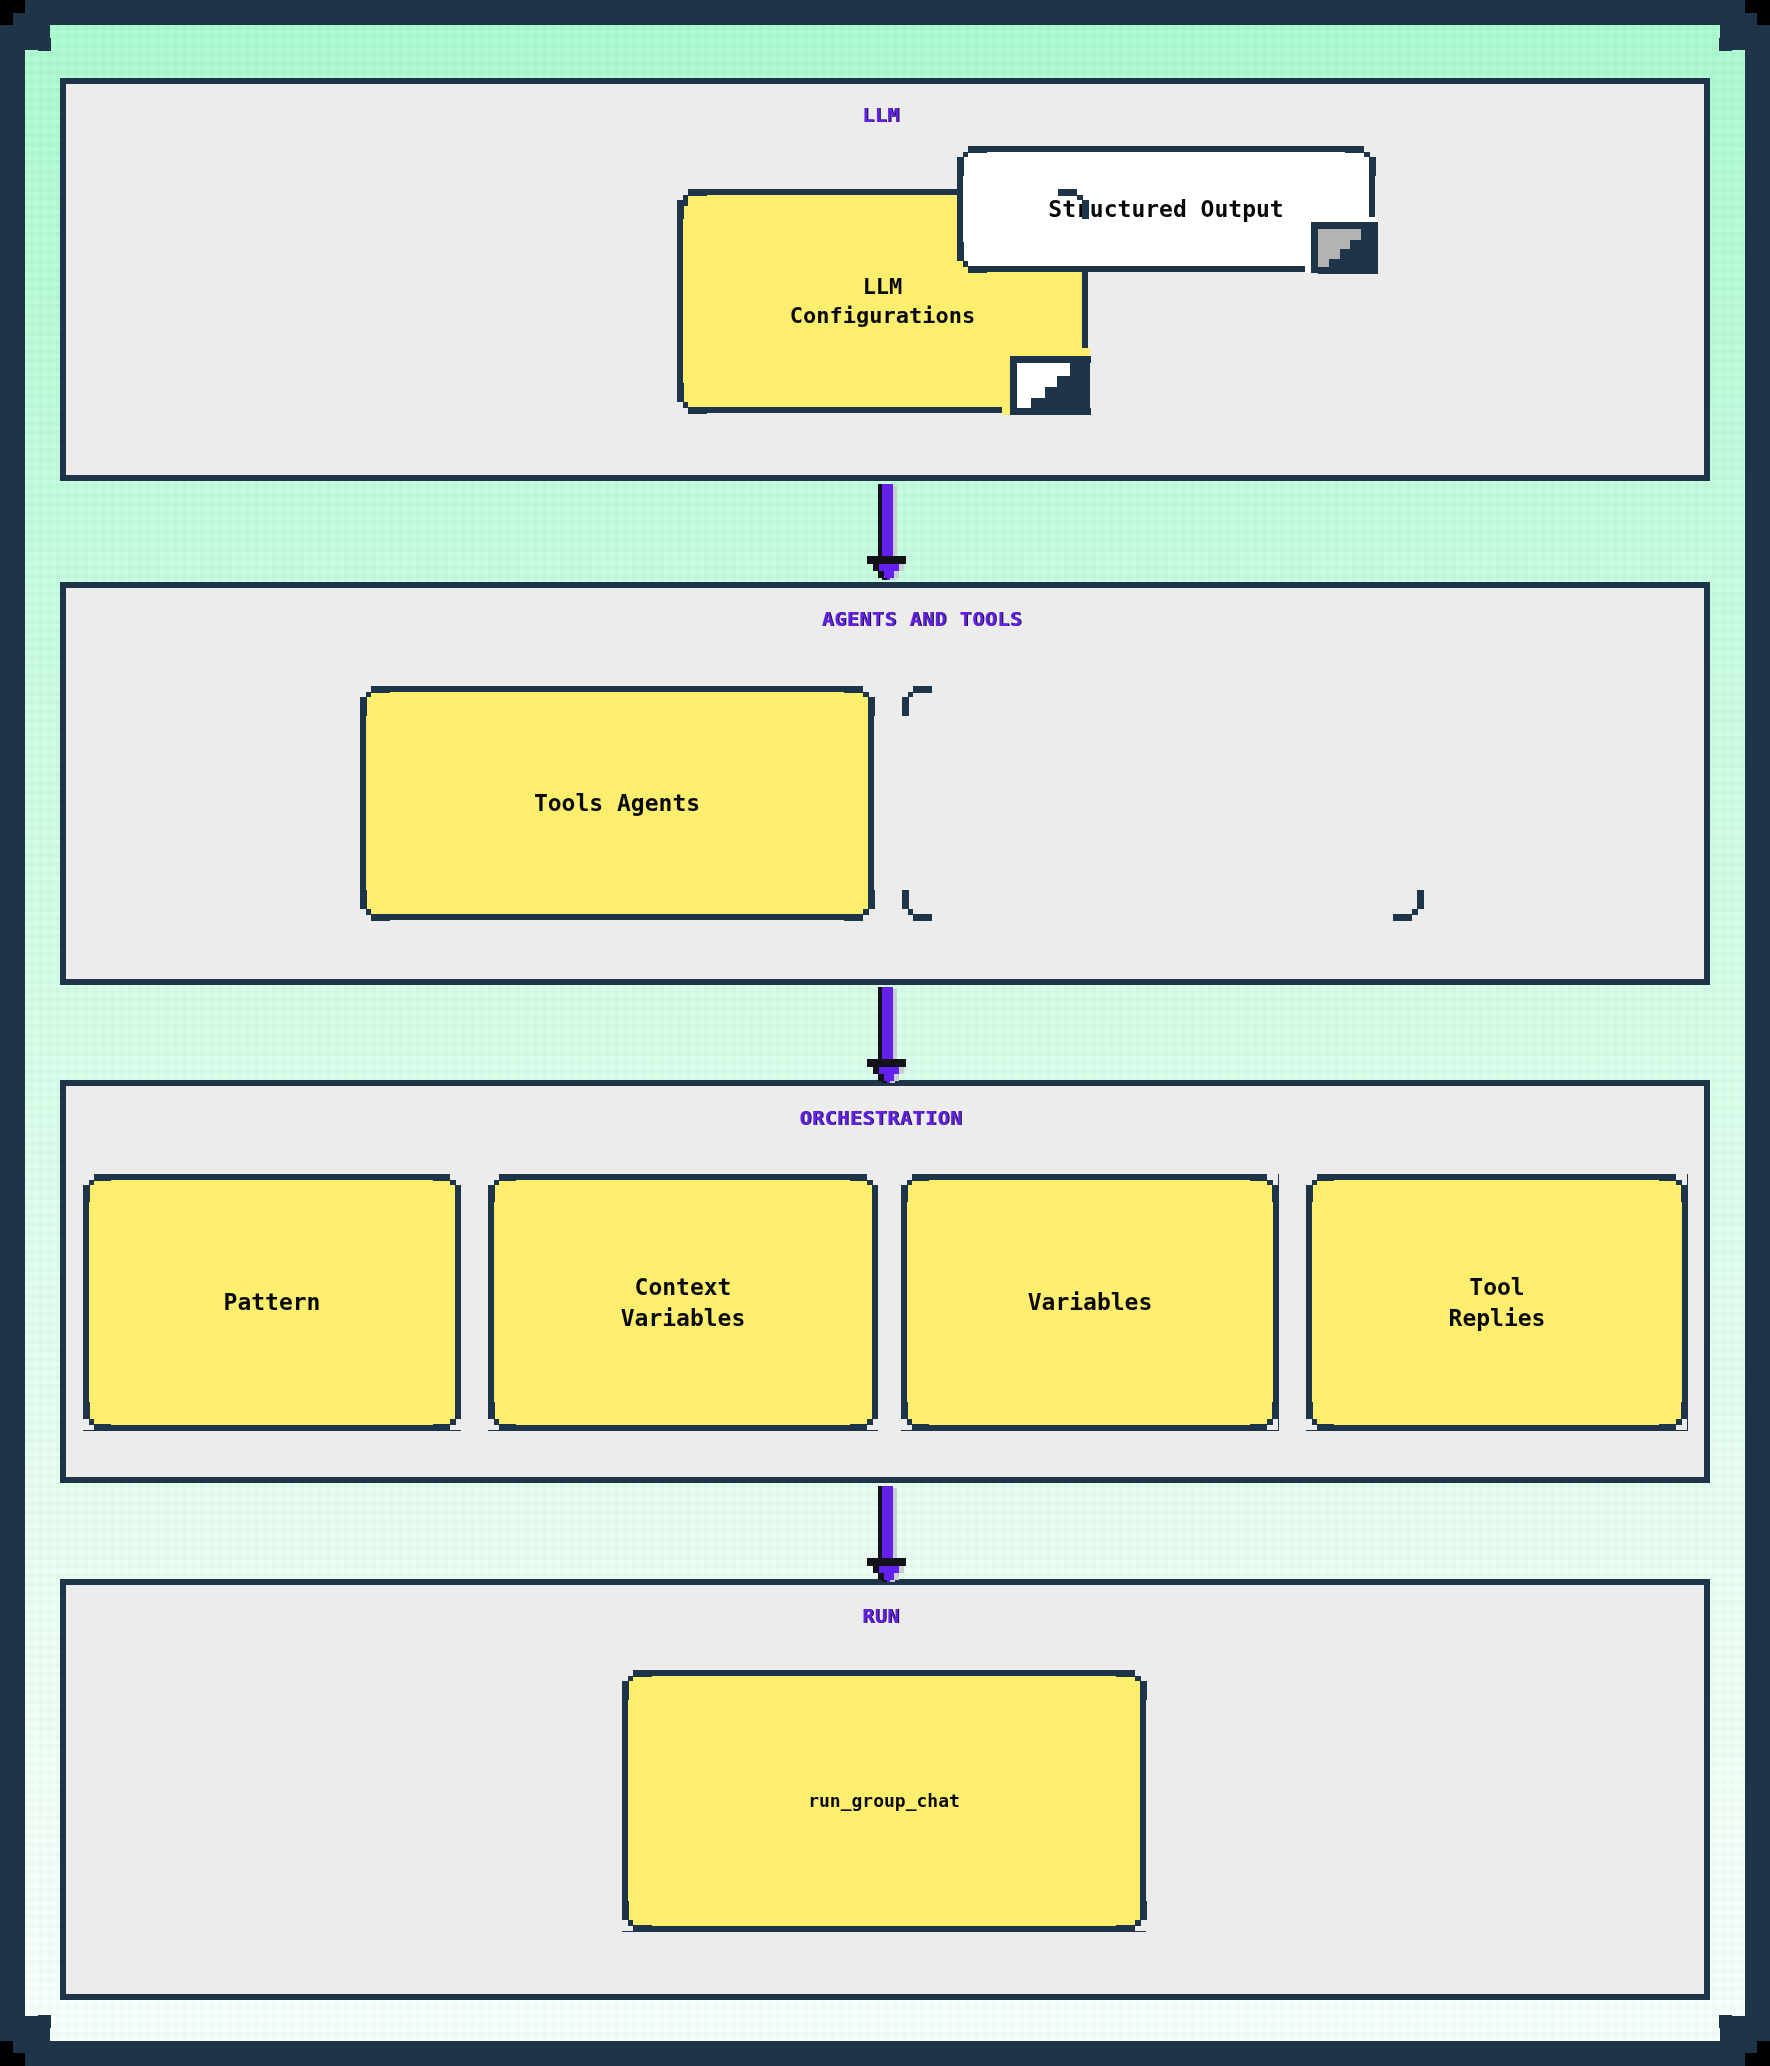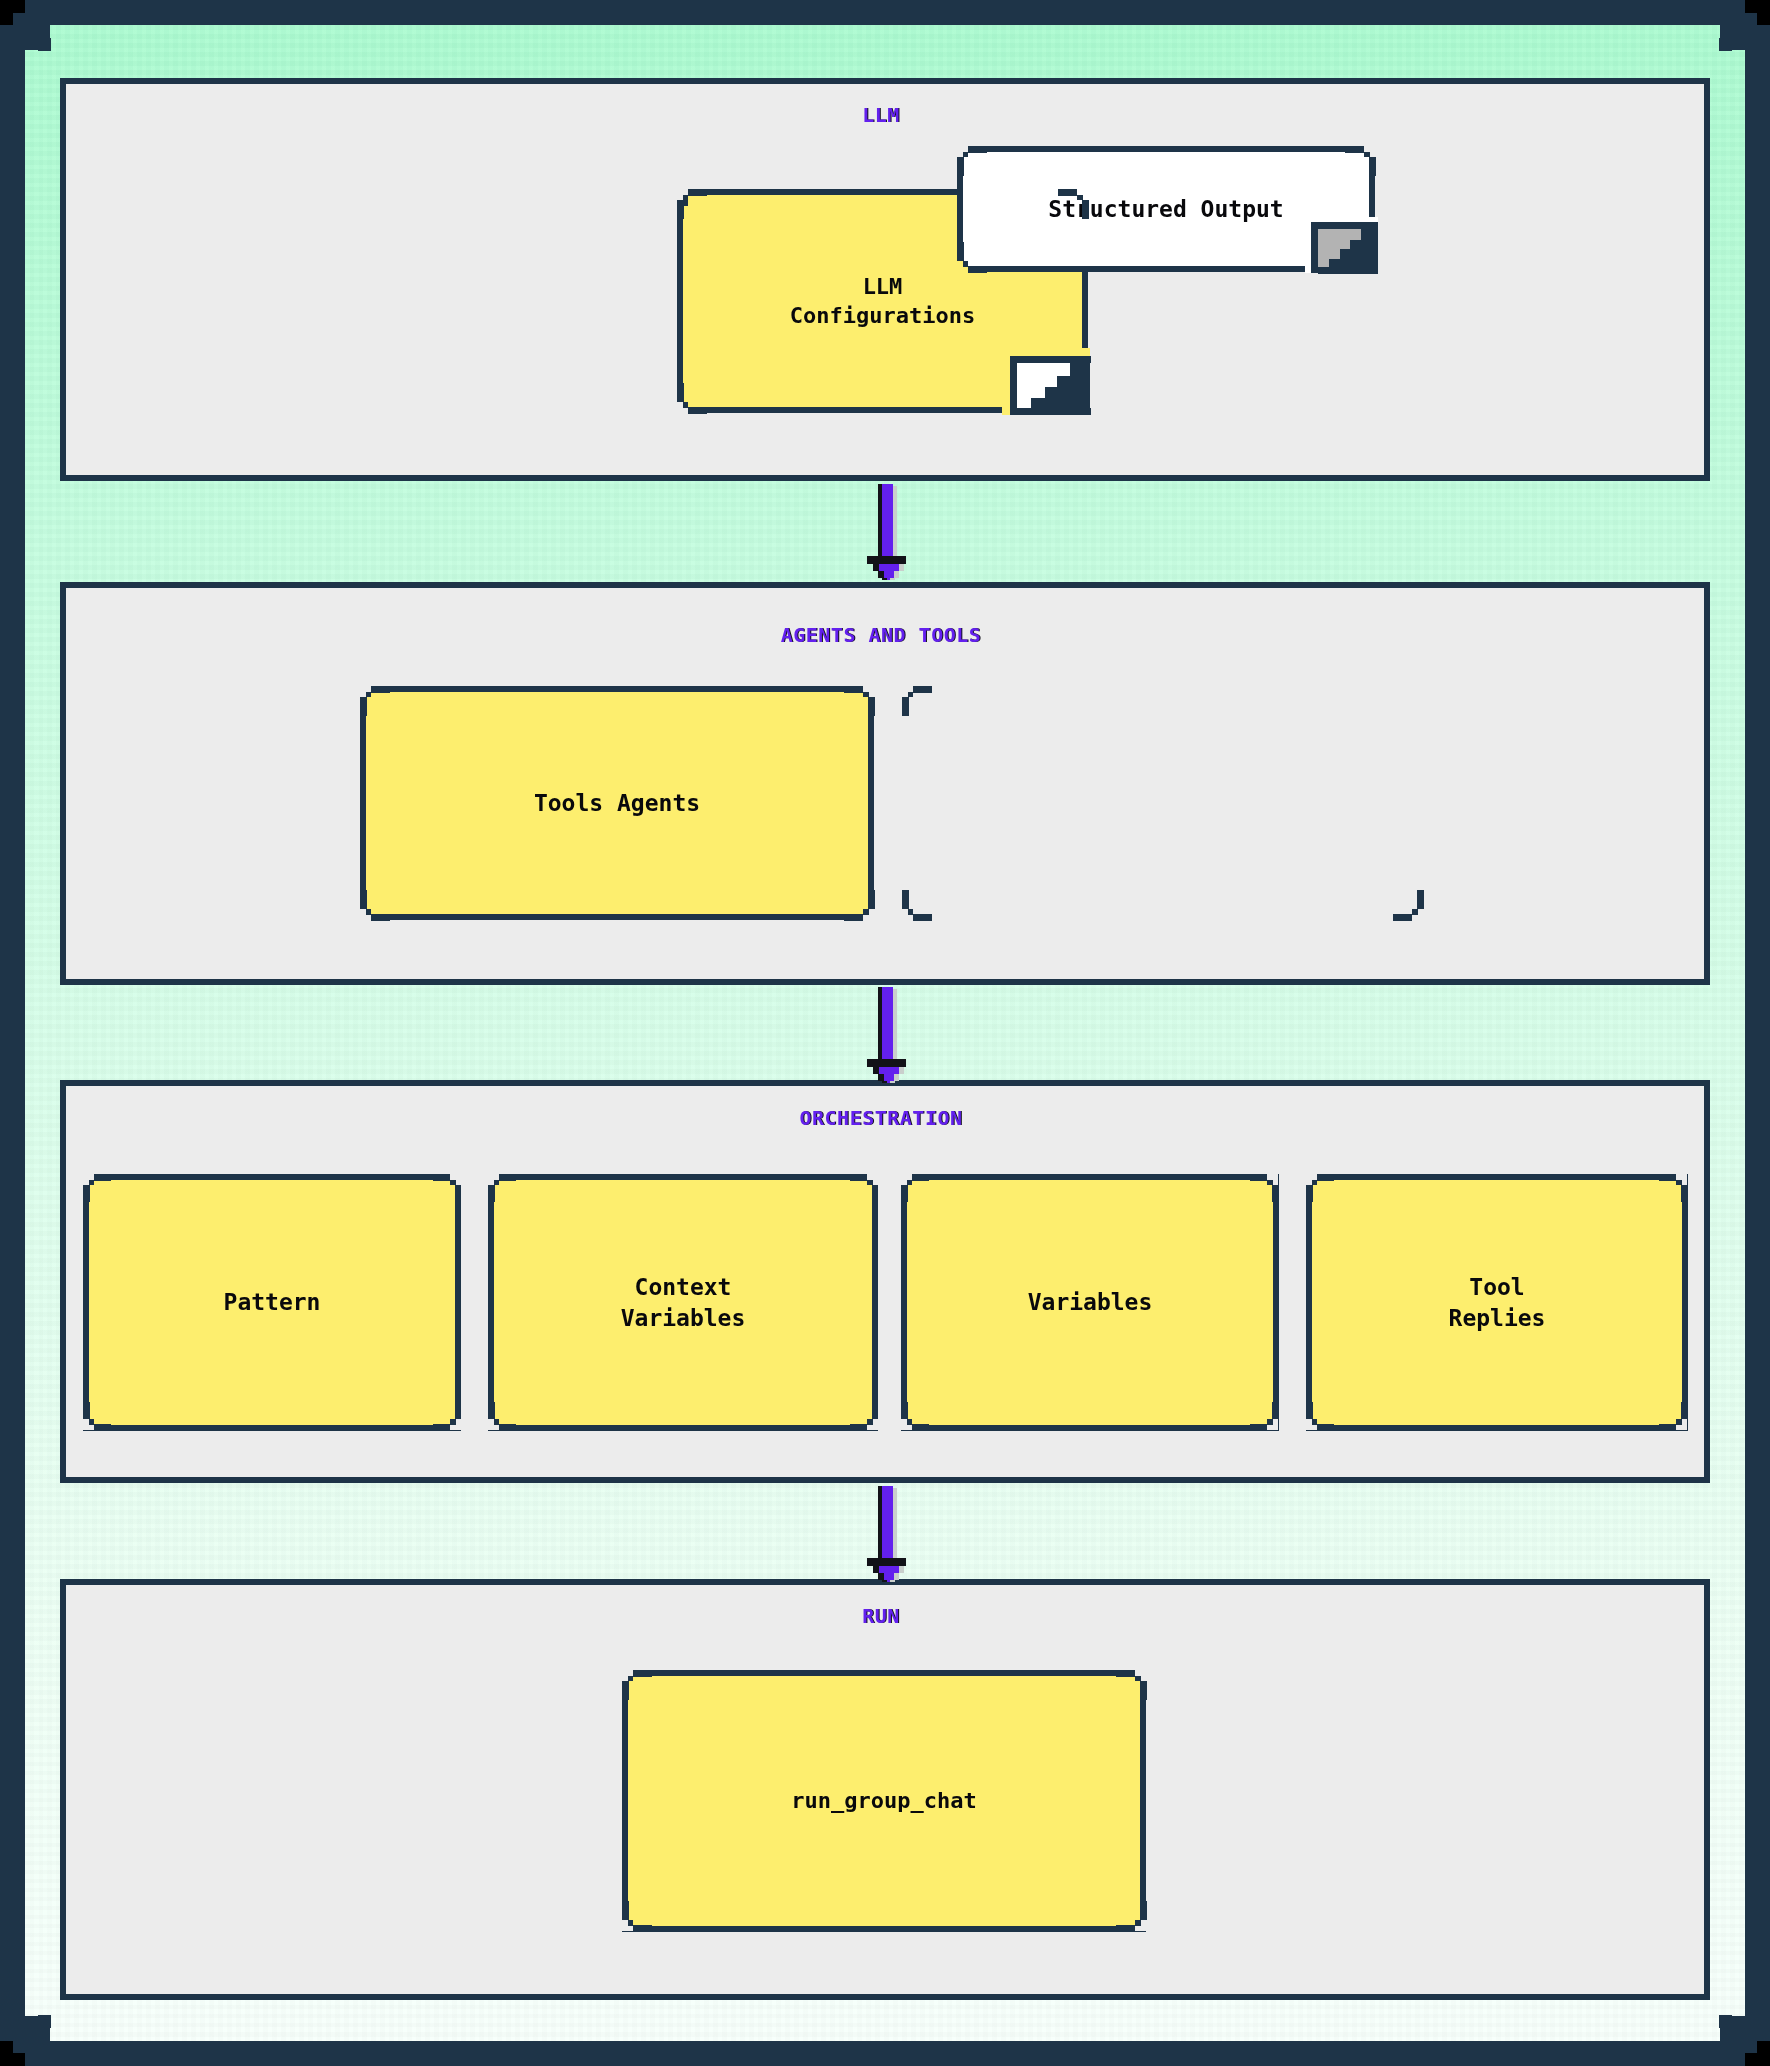--- a/index.html
+++ b/index.html
@@ -254,21 +254,21 @@
   <div class="sub-c" style="left:60px;top:949px;width:35px;height:35px;">
     <i style="left:0;top:0;width:6.5px;height:22px;"></i>
     <i style="left:6.5px;top:22px;width:6.5px;height:6.5px;"></i>
     <i style="left:13px;top:29px;width:22px;height:6.5px;"></i>
   </div>
   <div class="sub-c" style="left:1675px;top:949px;width:35px;height:35px;">
     <i style="left:29px;top:0;width:6.5px;height:22px;"></i>
     <i style="left:22px;top:22px;width:6.5px;height:6.5px;"></i>
     <i style="left:0;top:29px;width:22px;height:6.5px;"></i>
   </div>
-  <div class="sub-label" style="left:881px;top:607px;font-size:20px;margin-top:16px;">AGENTS AND TOOLS</div>
+  <div class="sub-label" style="left:922px;top:607px;font-size:20px;">AGENTS AND TOOLS</div>
 
   <div class="node rect" style="left:360px;top:686px;width:514px;height:234px;font-size:23px;">
     <span>Tools Agents</span>
   </div>
   <div class="pc" style="left:360px;top:686px;width:30px;height:30px;z-index:24;">
     <u style="left:0;top:0;width:11px;height:11px;background:#ececec;"></u>
     <i style="left:11px;top:0;width:19px;height:6.5px;"></i>
     <i style="left:5.5px;top:5.5px;width:5.5px;height:5.5px;"></i>
     <i style="left:0;top:11px;width:6.5px;height:19px;"></i>
   </div>
@@ -500,21 +500,21 @@
     <i style="left:6.5px;top:22px;width:6.5px;height:6.5px;"></i>
     <i style="left:13px;top:29px;width:22px;height:6.5px;"></i>
   </div>
   <div class="sub-c" style="left:1675px;top:1964px;width:35px;height:35px;">
     <i style="left:29px;top:0;width:6.5px;height:22px;"></i>
     <i style="left:22px;top:22px;width:6.5px;height:6.5px;"></i>
     <i style="left:0;top:29px;width:22px;height:6.5px;"></i>
   </div>
   <div class="sub-label" style="left:881px;top:1604px;font-size:20px;">RUN</div>
 
-  <div class="node rect" style="left:622px;top:1670px;width:524px;height:262px;font-size:22px;">
+  <div class="node rect" style="left:622px;top:1670px;width:524px;height:262px;font-size:18px;">
     <span>run_group_chat</span>
   </div>
   <div class="pc" style="left:622px;top:1670px;width:30px;height:30px;z-index:24;">
     <u style="left:0;top:0;width:11px;height:11px;background:#ececec;"></u>
     <i style="left:11px;top:0;width:19px;height:6.5px;"></i>
     <i style="left:5.5px;top:5.5px;width:5.5px;height:5.5px;"></i>
     <i style="left:0;top:11px;width:6.5px;height:19px;"></i>
   </div>
   <div class="pc" style="left:1116px;top:1670px;width:30px;height:30px;z-index:24;">
     <u style="left:19px;top:0;width:11px;height:11px;background:#ececec;"></u>

